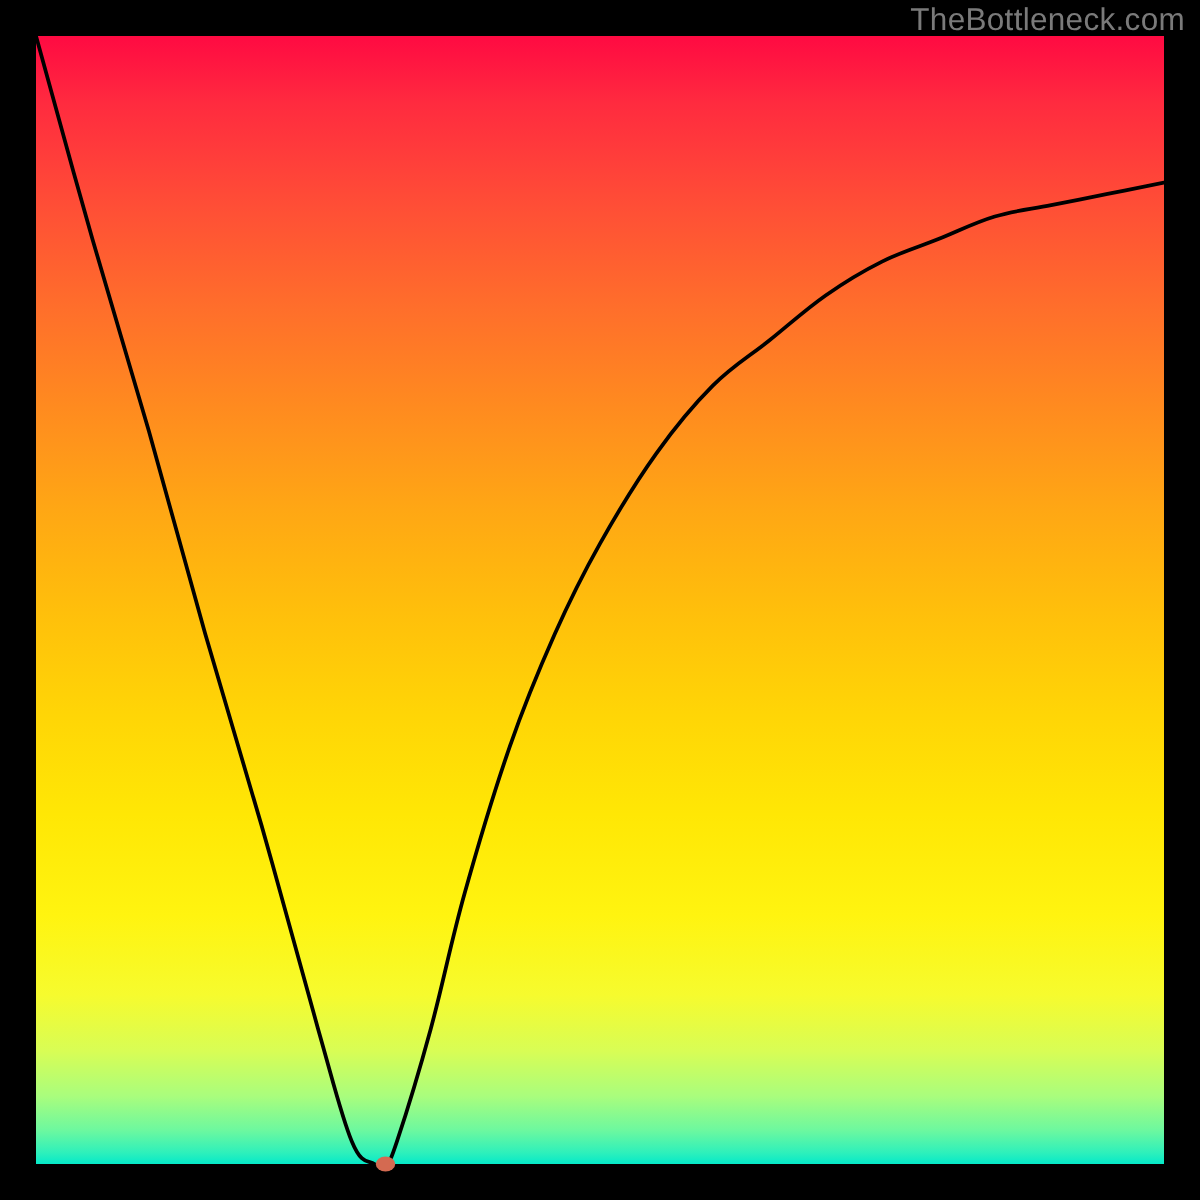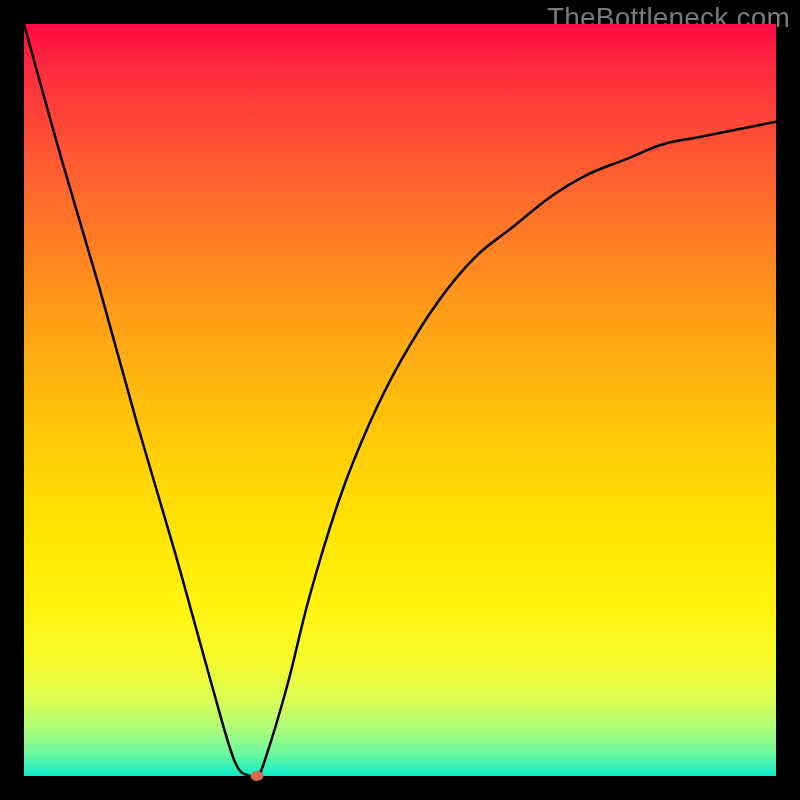--- a/index.html
+++ b/index.html
@@ -43,21 +43,21 @@
       #2ef0bb 99%,
       #05e9c9 100%
     );
   }
   .watermark {
     position: absolute;
     top: 2px;
     right: 10px;
     color: #7a7a7a;
     font-family: Arial, Helvetica, sans-serif;
-    font-size: 28px;
+    font-size: 21px;
     font-weight: 400;
     letter-spacing: 0.2px;
     user-select: none;
   }
   svg.curve {
     position: absolute;
     left: 0;
     top: 0;
     width: 100%;
     height: 100%;

